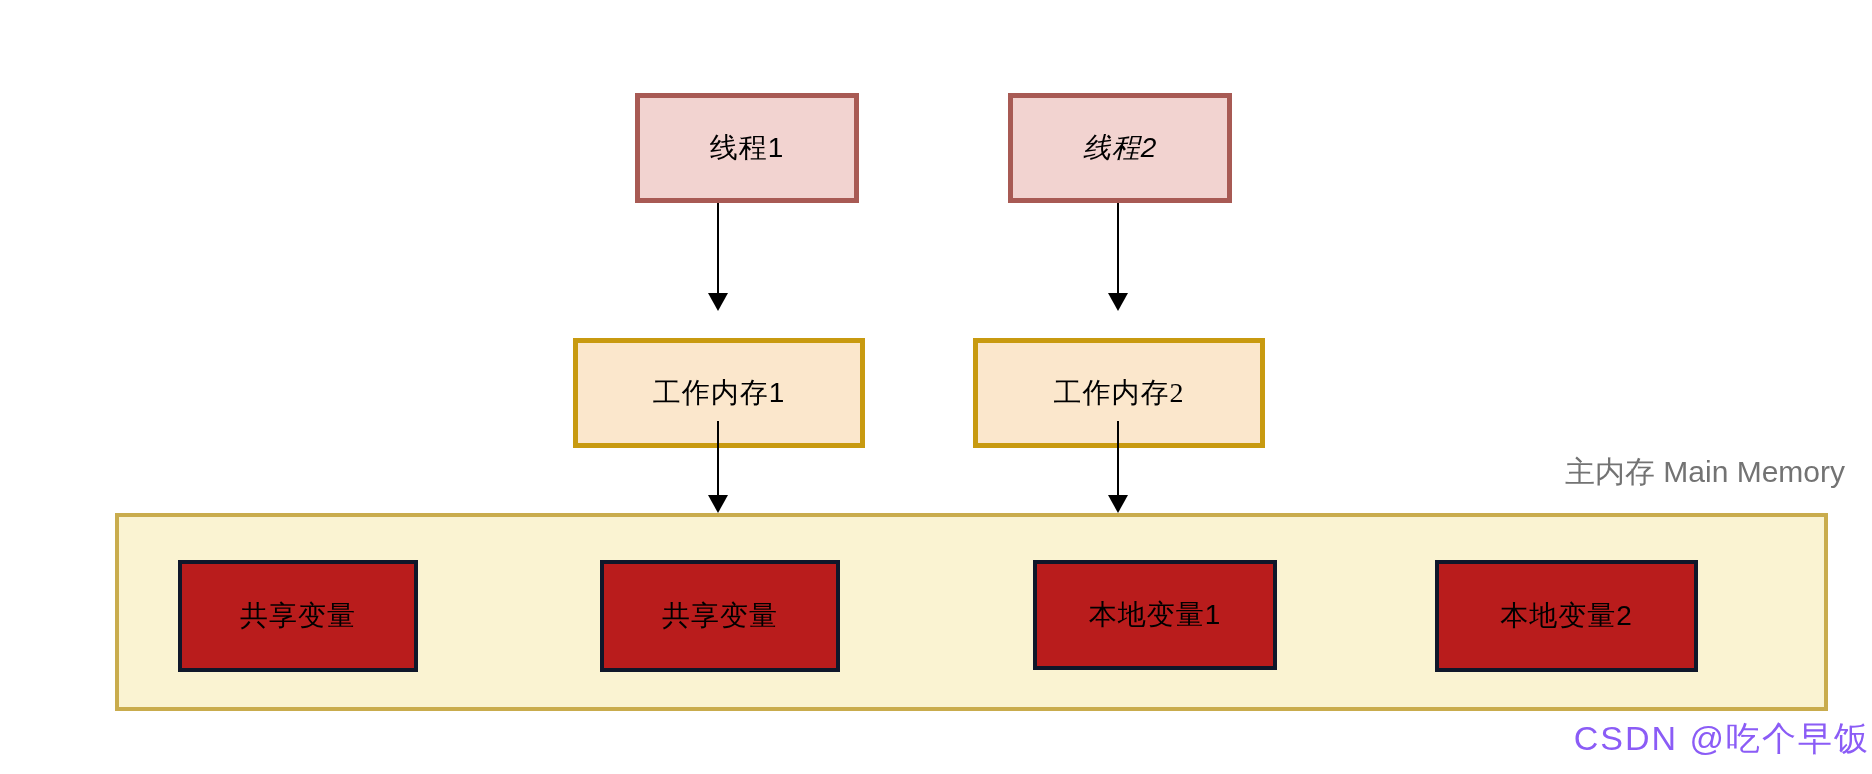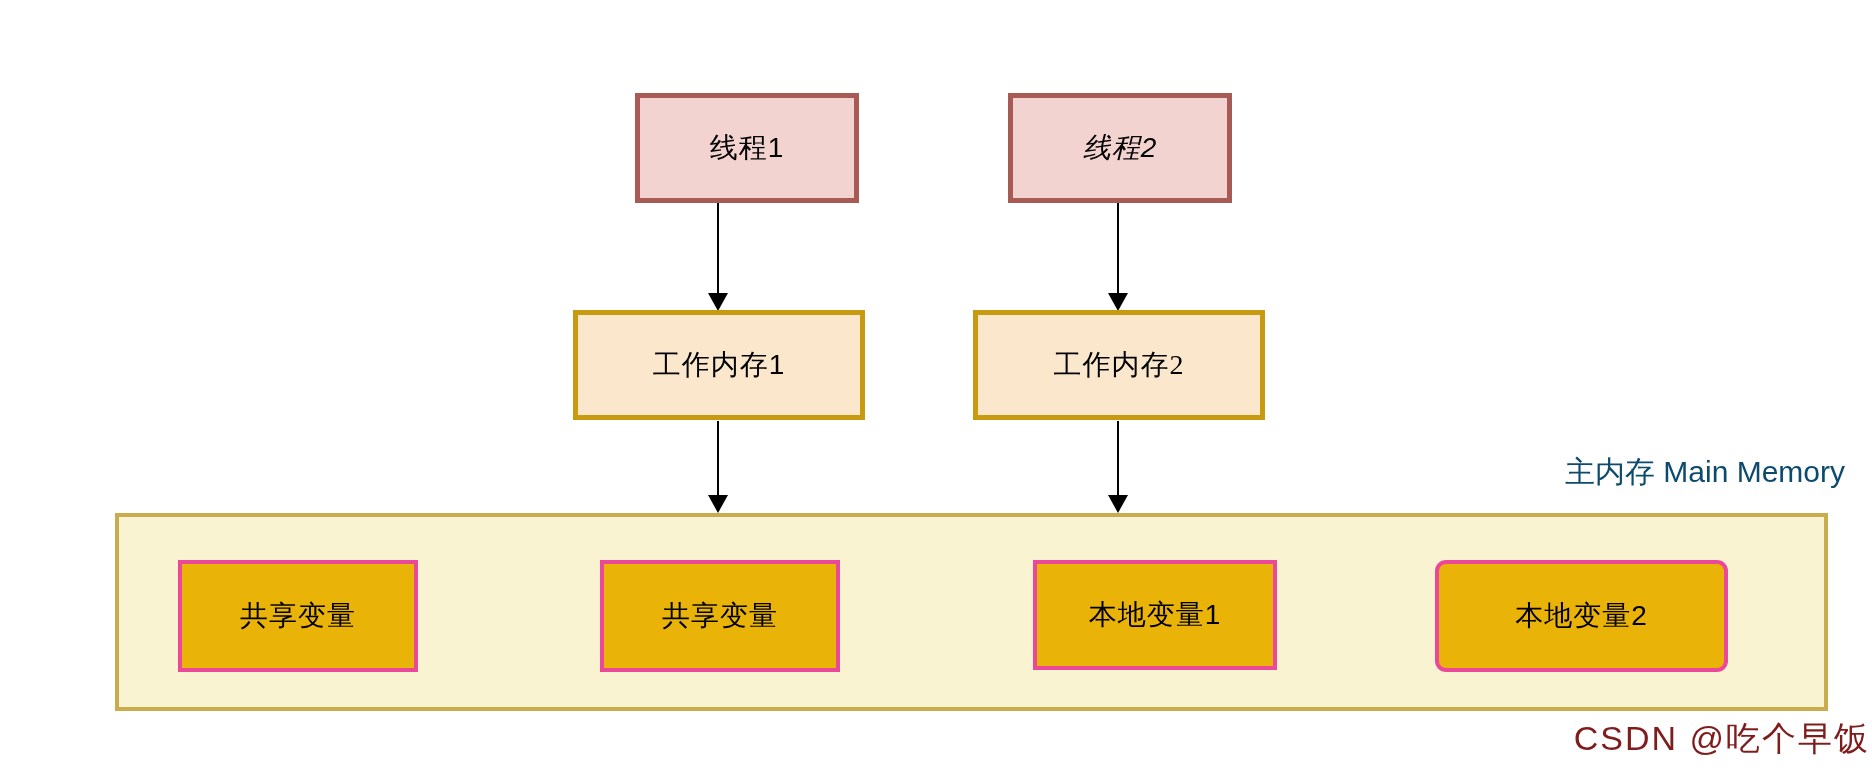--- a/index.html
+++ b/index.html
@@ -32,50 +32,51 @@
     height: 110px;
   }
   #thread-1 { left: 607px; top: 93px; margin-left: 28px; }
   #thread-2 { left: 1008px; top: 93px; font-style: italic; }
 
   .working-box {
     background: #FBE7CC;
     border: 5px solid #C89A10;
     width: 292px;
     height: 110px;
+    margin-top: 28px;
   }
   #working-1 { left: 573px; top: 310px; }
   #working-2 { left: 973px; top: 310px; font-family: Liberation Serif, serif; }
 
   #main-memory {
     position: absolute;
     left: 115px;
     top: 513px;
     width: 1713px;
     height: 198px;
     box-sizing: border-box;
     background: #FAF3D2;
     border: 4px solid #C9AC4D;
   }
   #main-memory-label {
     position: absolute;
     top: 452px;
     right: 27px;
     font-size: 30px;
-    color: #0c4a6e;
+    color: #737373;
     white-space: nowrap;
   }
   .var-box {
-    background: #eab308;
-    border: 4px solid #ec4899;
+    background: #b91c1c;
+    border: 4px solid #0f172a;
   }
   #var-1 { left: 178px;  top: 560px; width: 240px; height: 112px; }
   #var-2 { left: 600px;  top: 560px; width: 240px; height: 112px; }
   #var-3 { left: 1033px; top: 560px; width: 244px; height: 110px; }
-  #var-4 { left: 1435px; top: 560px; width: 293px; height: 112px; border-radius: 11px; }
+  #var-4 { left: 1435px; top: 560px; width: 263px; height: 112px; }
 
   .arrow {
     position: absolute;
     width: 22px;
   }
   .arrow::before {
     content: "";
     position: absolute;
     left: 10px;
     top: 0;
@@ -97,21 +98,21 @@
   #arrow-1 { left: 707px;  top: 203px; height: 108px; }
   #arrow-2 { left: 1107px; top: 203px; height: 108px; }
   #arrow-3 { left: 707px;  top: 421px; height: 92px; }
   #arrow-4 { left: 1107px; top: 421px; height: 92px; }
 
   #watermark {
     position: absolute;
     top: 716px;
     right: 2px;
     font-size: 34px;
-    color: #7f1d1d;
+    color: #8b5cf6;
     text-shadow: 1px 1px 0 #ffffff;
     white-space: nowrap;
     letter-spacing: 2px;
   }
 </style>
 </head>
 <body>
 
 <div id="canvas">
 

